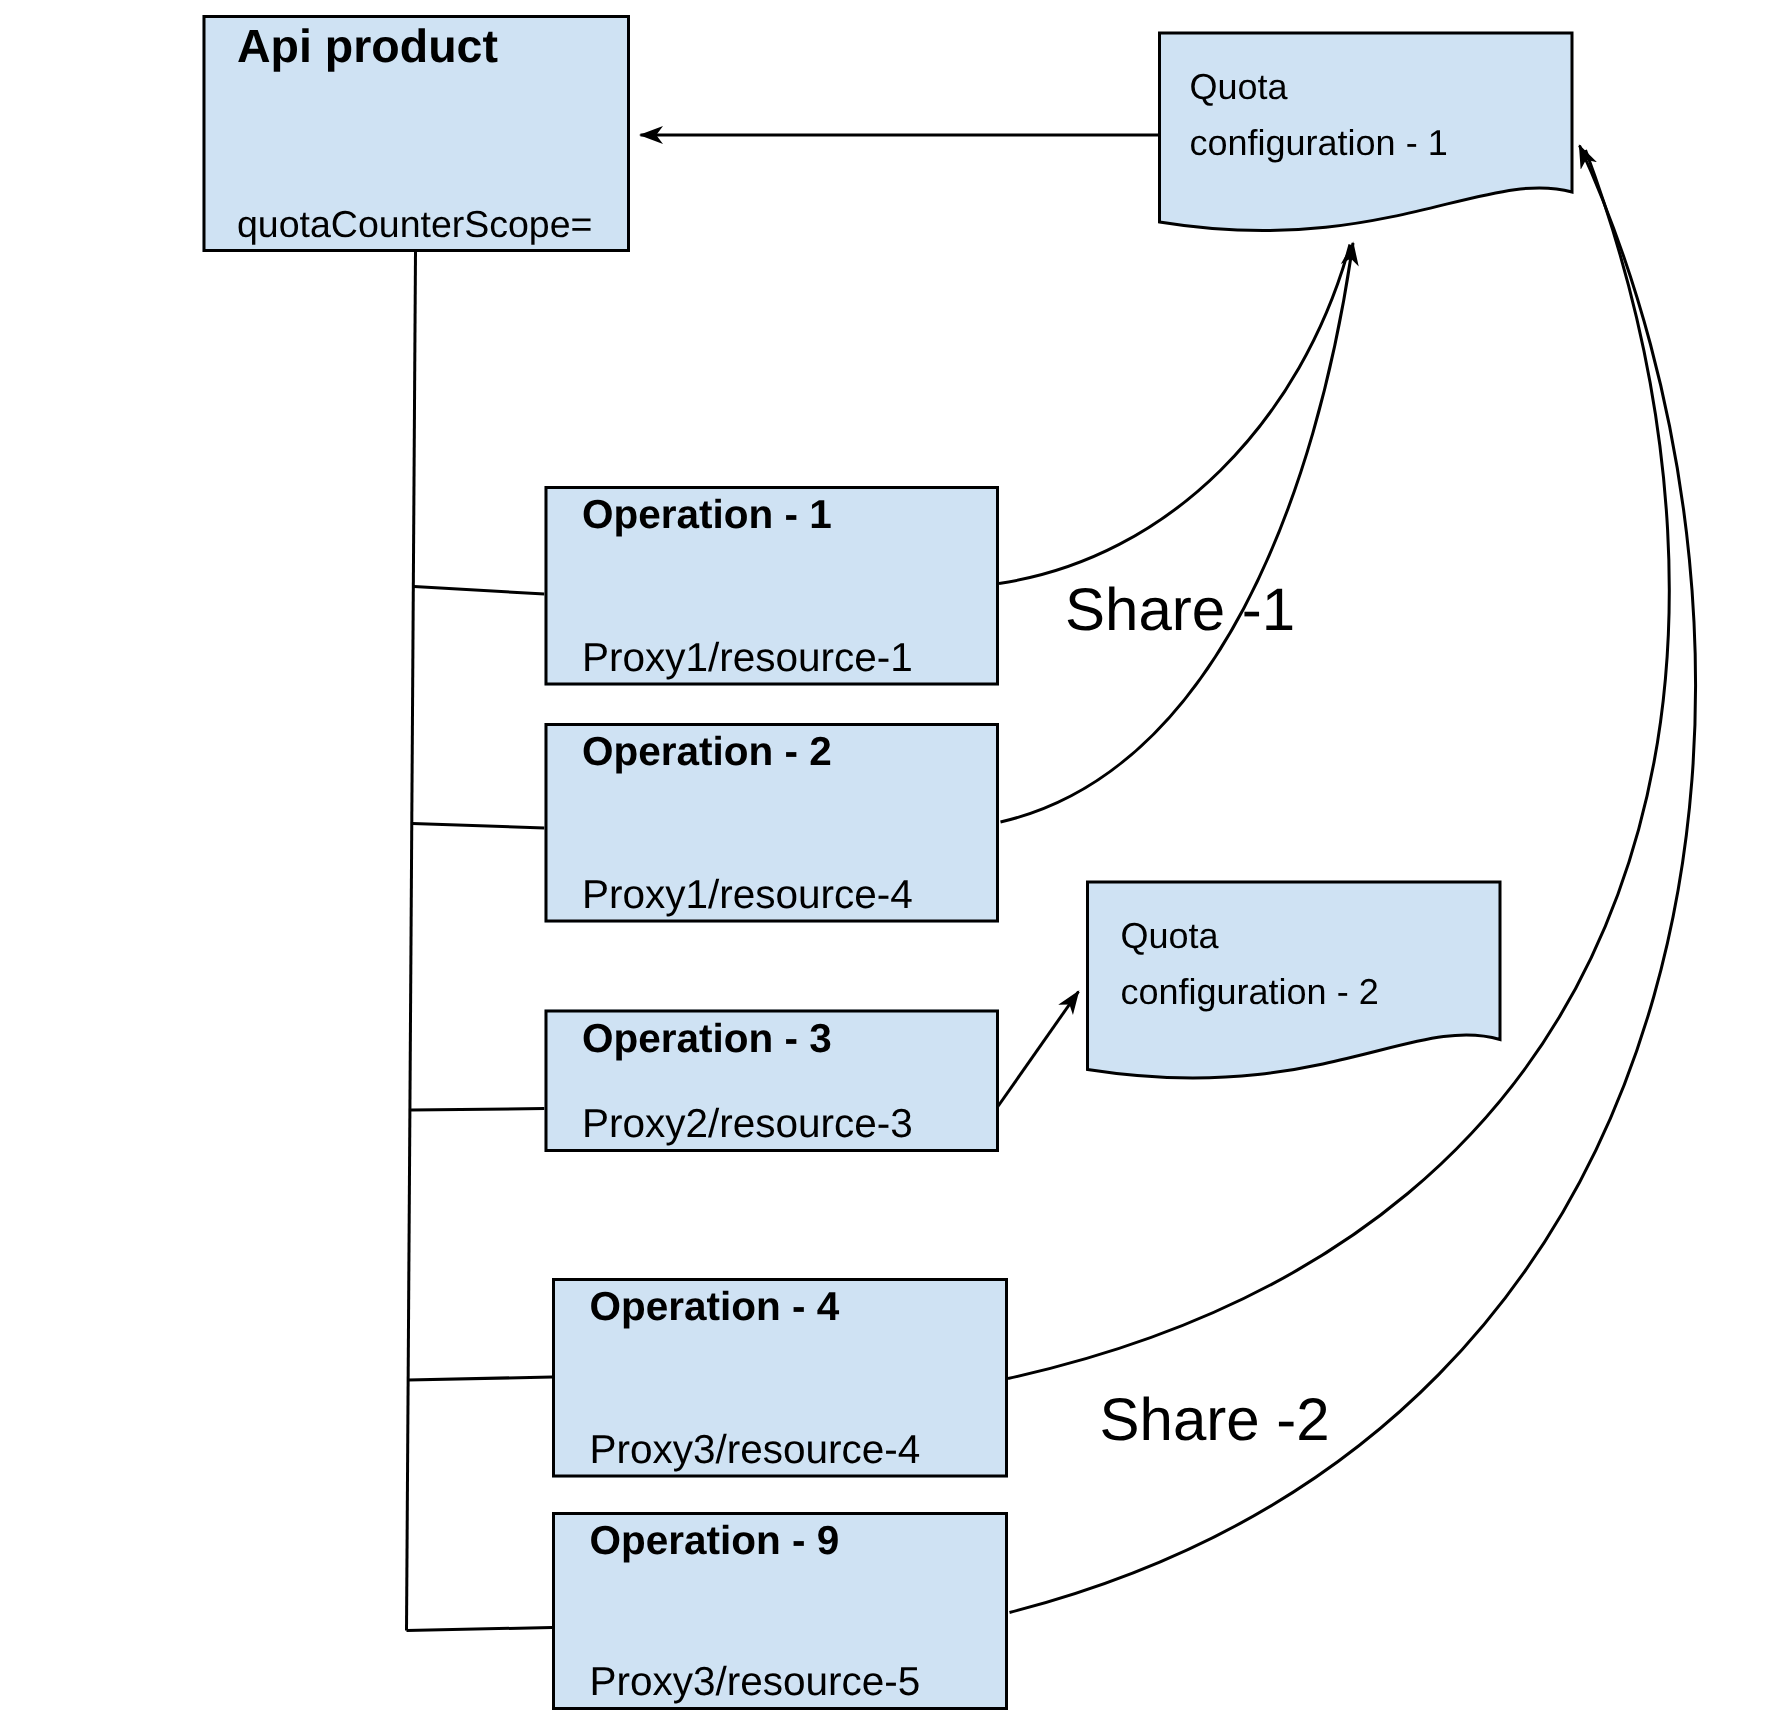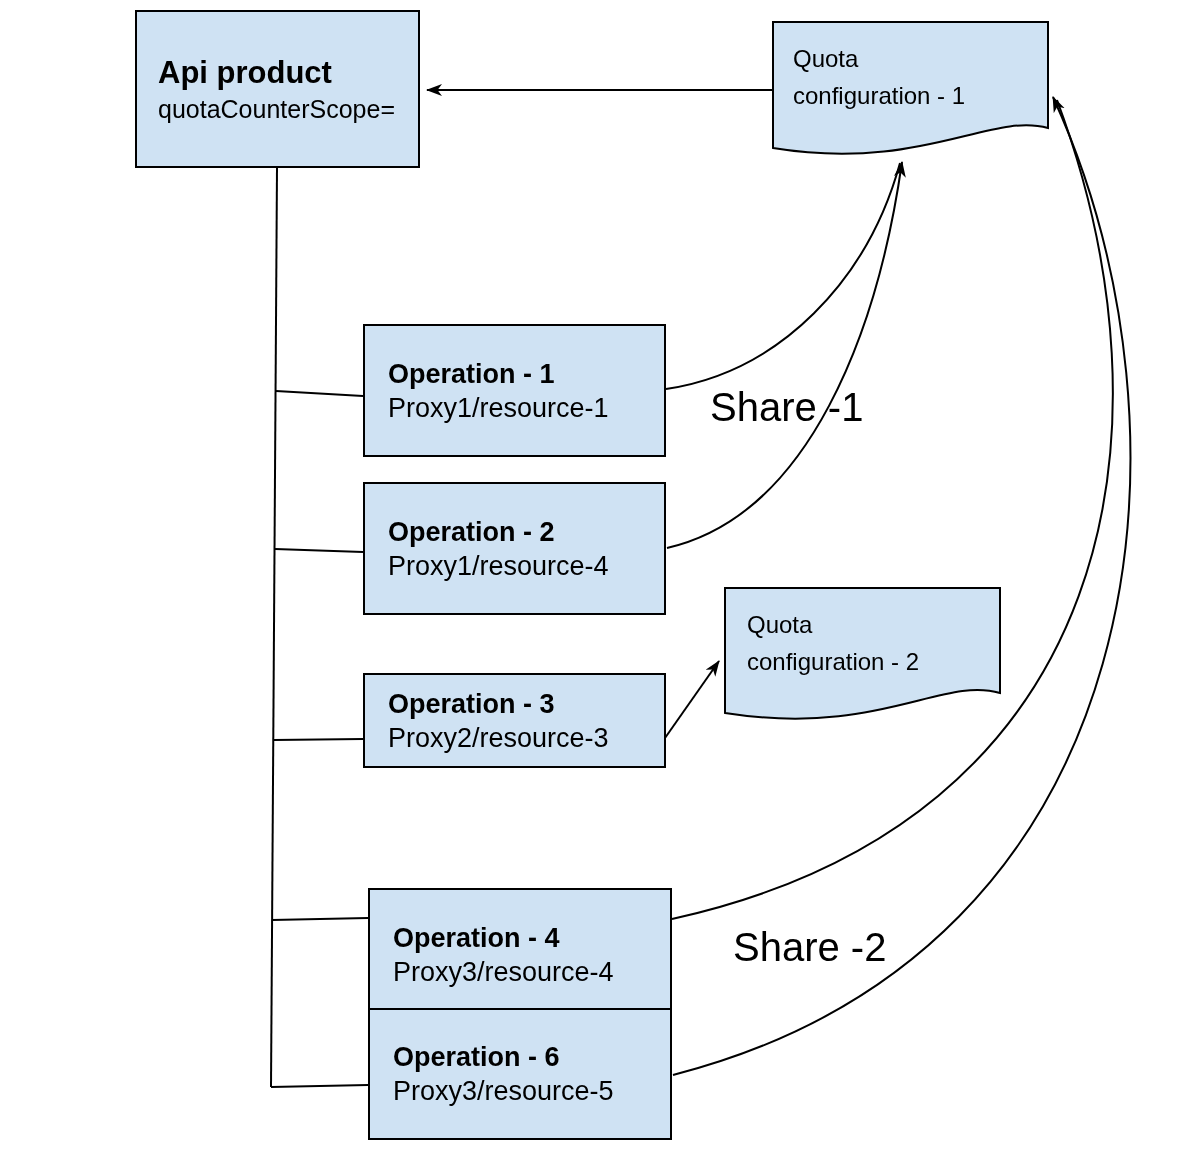--- a/index.html
+++ b/index.html
@@ -35,21 +35,21 @@
     fill: var(--stroke, #000000);
     stroke: none;
   }
   .box {
     position: absolute;
     box-sizing: border-box;
     background: var(--node-fill, #cfe2f3);
     border: 2px solid var(--stroke, #000000);
     display: flex;
     flex-direction: column;
-    justify-content: center;
+    justify-content: space-between;
   }
   .box.api {
     padding-left: 21px;
     padding-right: 8px;
   }
   .api-title {
     font-size: 31px;
     font-weight: bold;
     line-height: 38px;
     margin-bottom: 2px;
@@ -141,26 +141,26 @@
   <div class="box op" style="left:363px; top:482px; width:303px; height:133px;">
     <div class="op-title">Operation - 2</div>
     <div class="op-sub">Proxy1/resource-4</div>
   </div>
 
   <div class="box op" style="left:363px; top:673px; width:303px; height:95px;">
     <div class="op-title">Operation - 3</div>
     <div class="op-sub">Proxy2/resource-3</div>
   </div>
 
-  <div class="box op" style="left:368px; top:888px; width:304px; height:133px;">
+  <div class="box op" style="left:368px; top:852px; width:304px; height:133px;">
     <div class="op-title">Operation - 4</div>
     <div class="op-sub">Proxy3/resource-4</div>
   </div>
 
   <div class="box op" style="left:368px; top:1008px; width:304px; height:132px;">
-    <div class="op-title">Operation - 6</div>
+    <div class="op-title">Operation - 9</div>
     <div class="op-sub">Proxy3/resource-5</div>
   </div>
 
   <div class="share-label" style="left:710px; top:385px;">Share -1</div>
   <div class="share-label" style="left:733px; top:925px;">Share -2</div>
 
 </div>
 
 </body></html>

